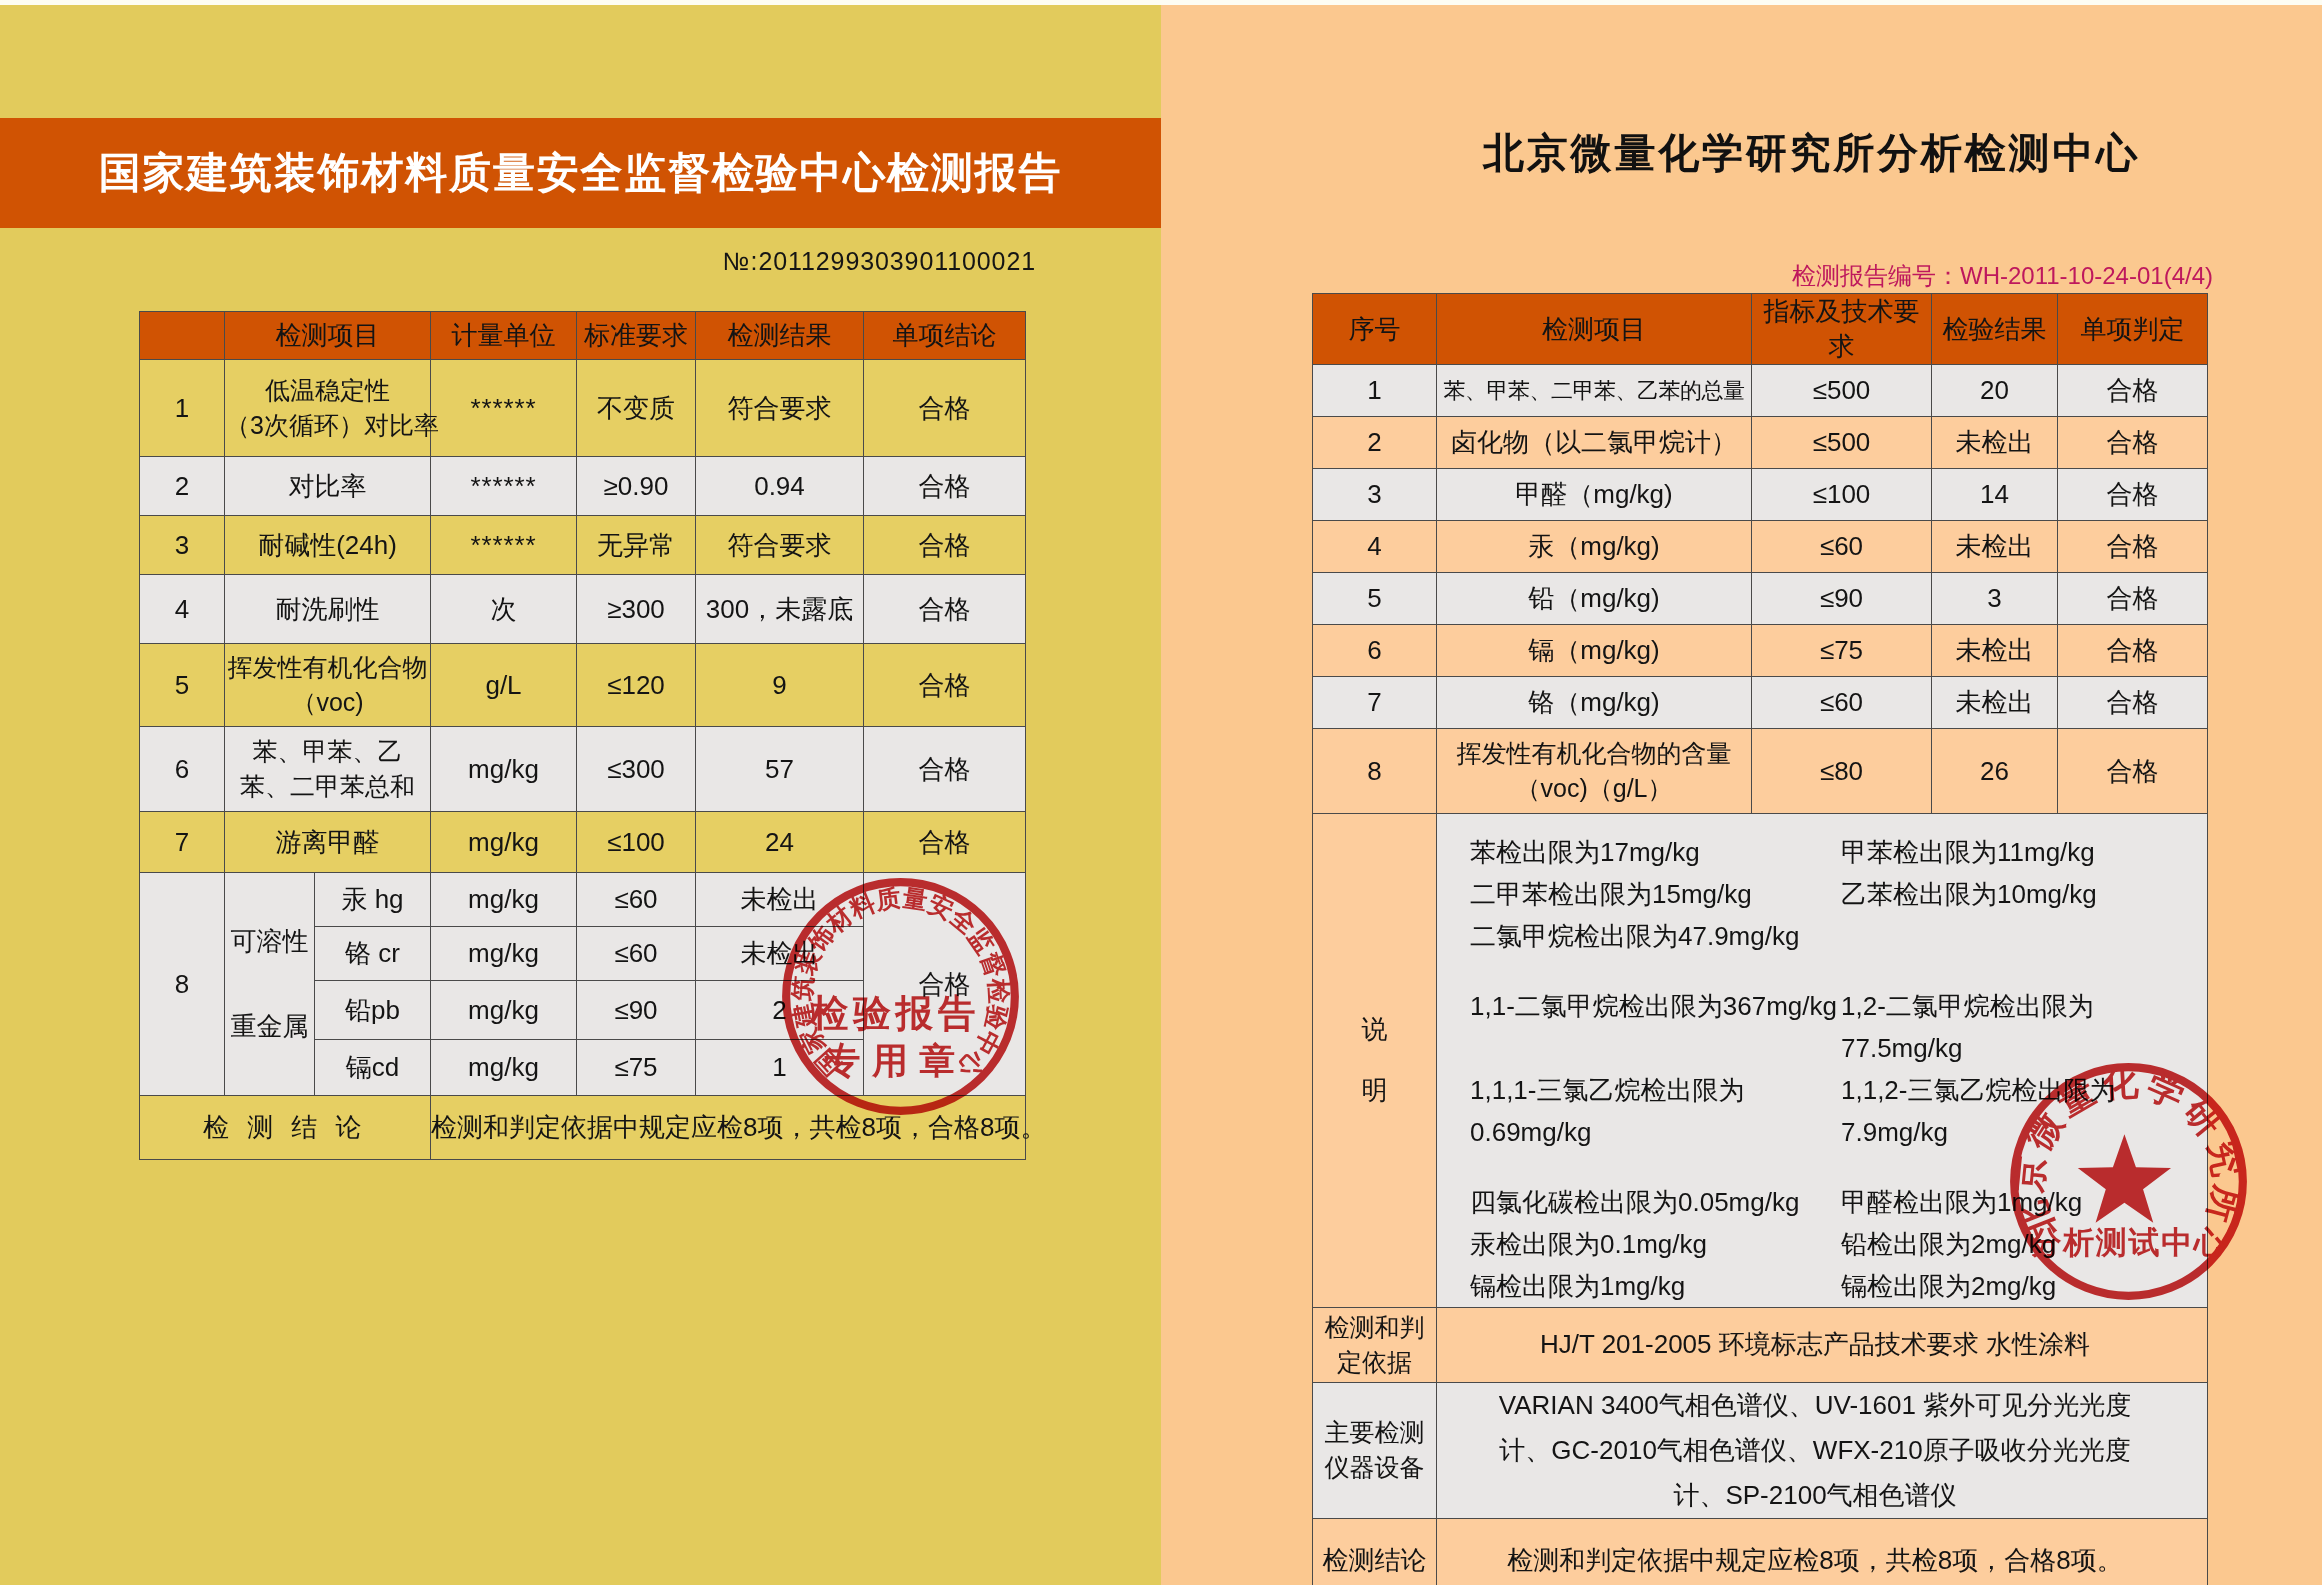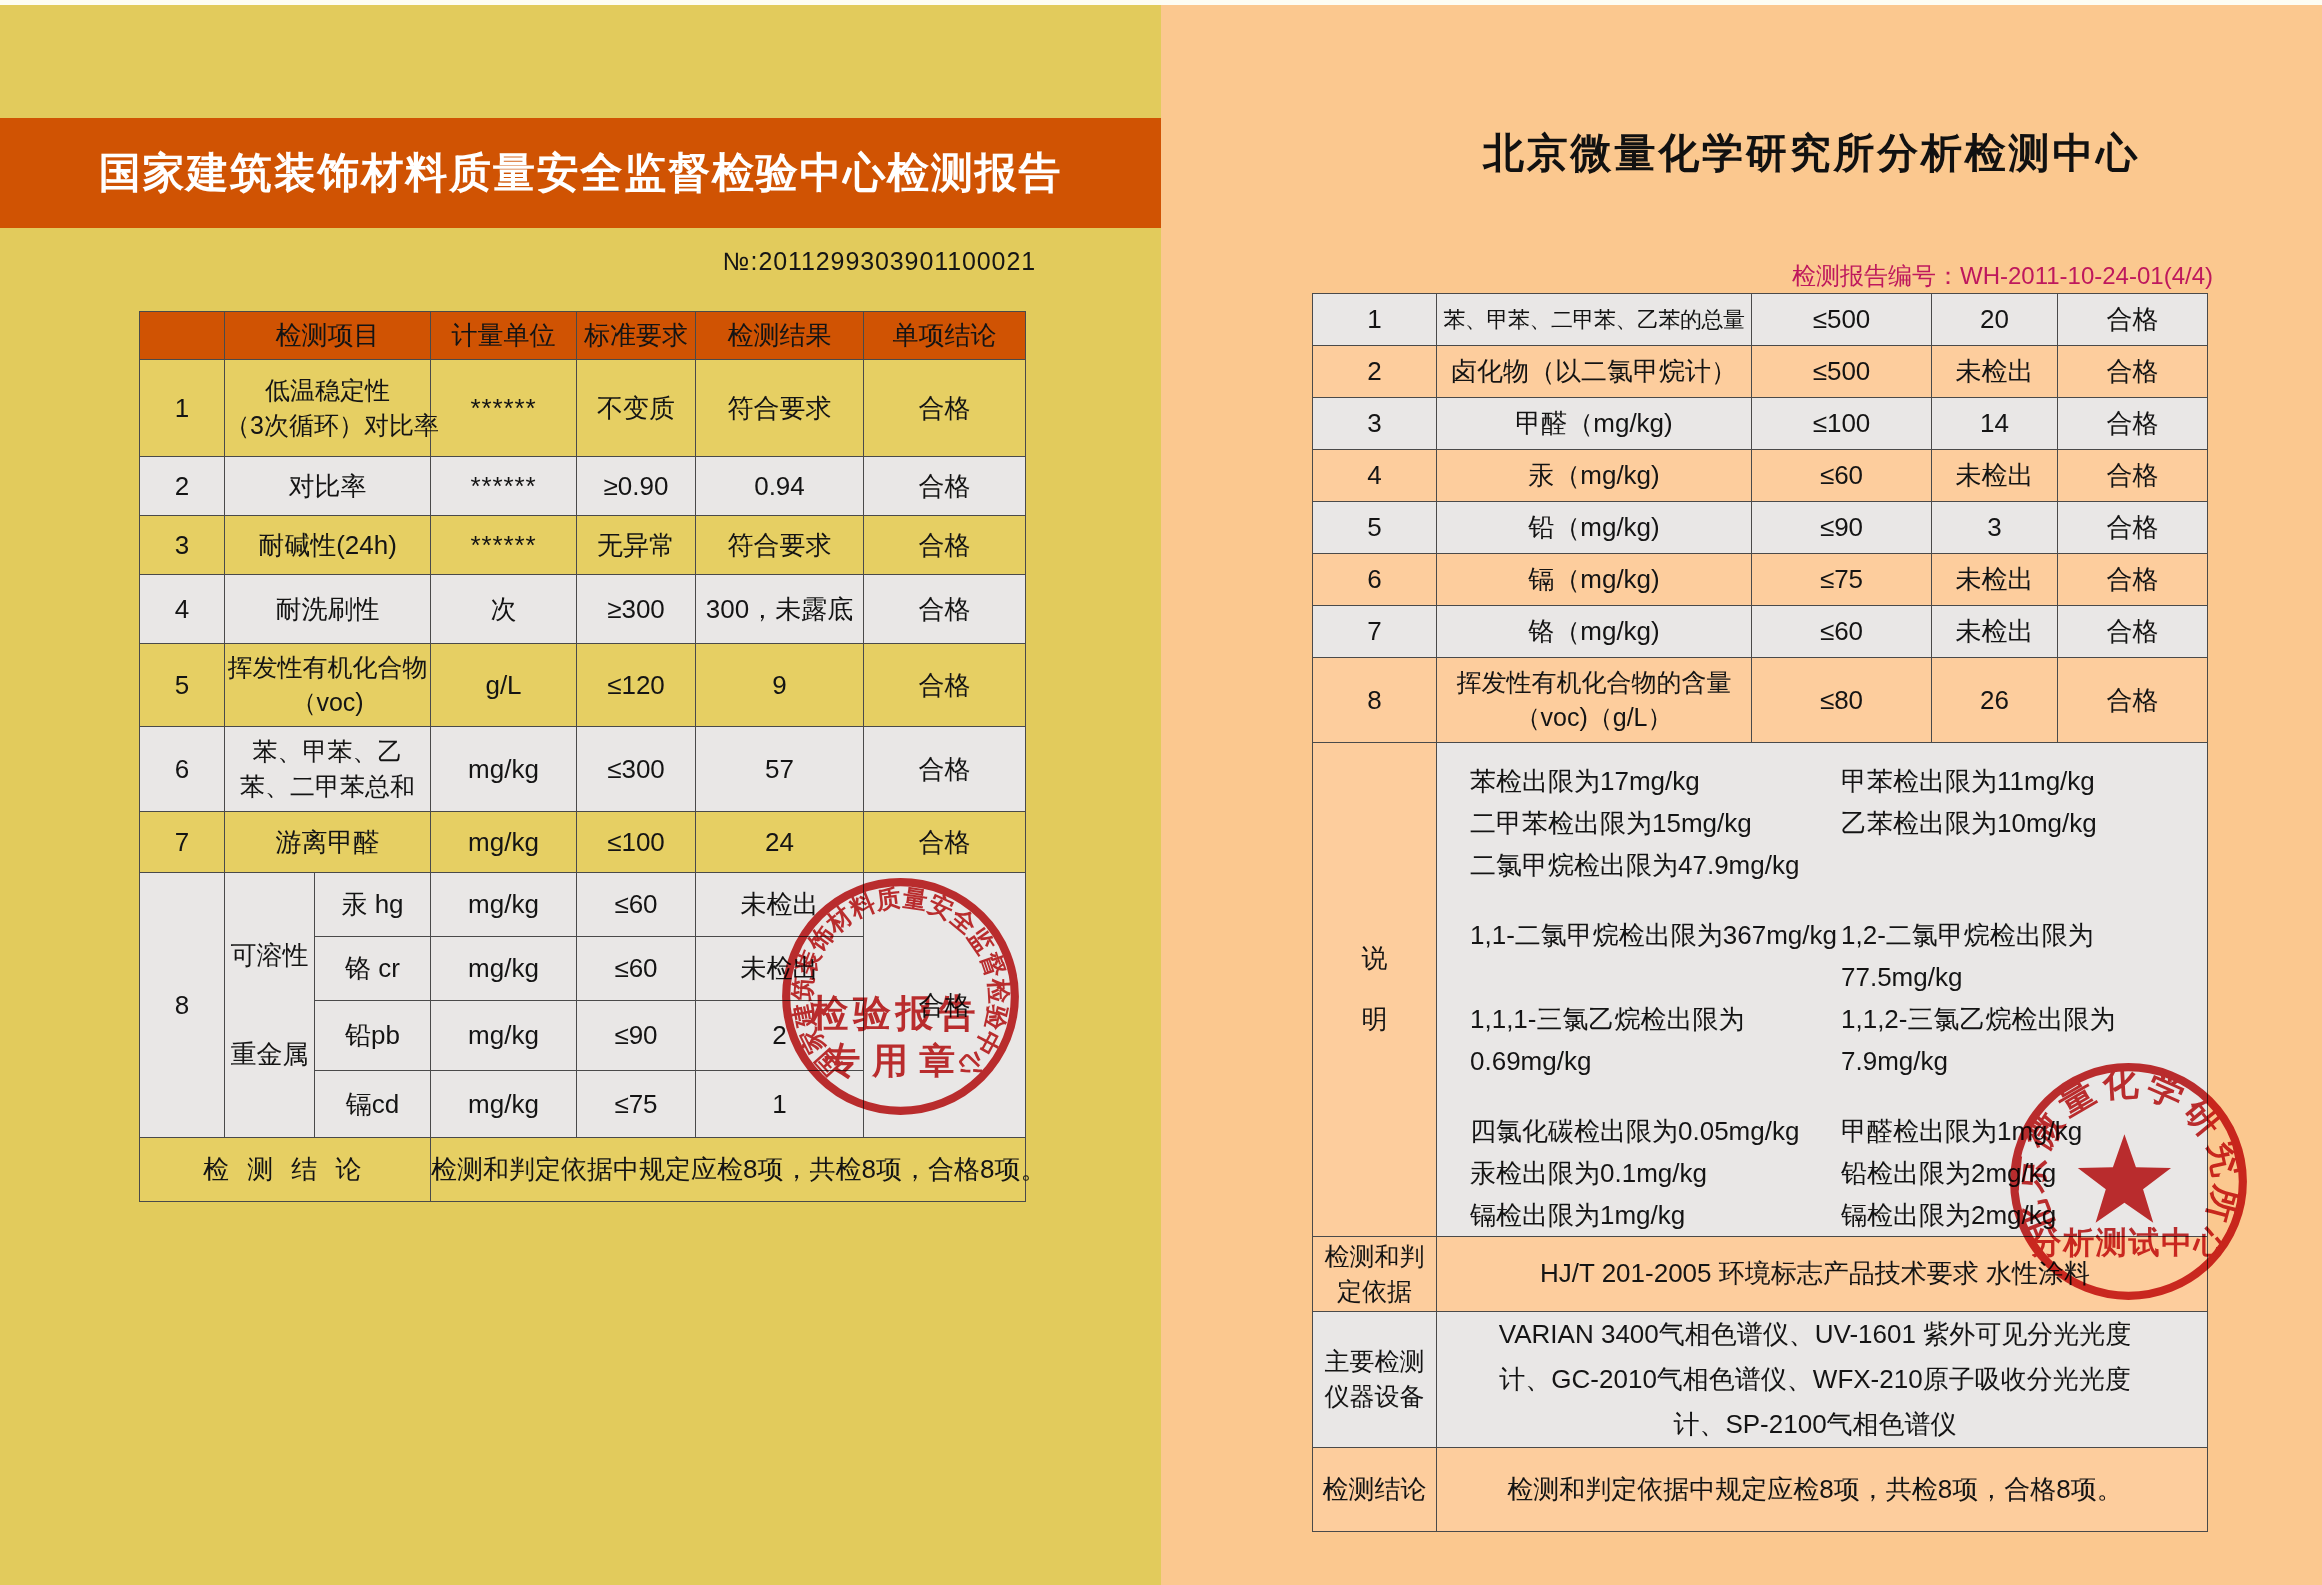--- a/index.html
+++ b/index.html
@@ -27,21 +27,21 @@
     font-size:26px;font-weight:normal;padding:0;color:#141414;
   }
   .left-table{position:absolute;top:311px;left:139px;width:886px;}
   .hdr{background:#d05303;color:#ffffff !important;font-size:27px;}
   .hdr th{color:#ffffff;}
   .row-y td{background:#e6cf63;}
   .row-g td{background:#e9e7e6;}
   .item-line{display:block;line-height:35px;font-size:25px;white-space:nowrap;}
   .stars{font-size:21px;letter-spacing:0.9px;}
   .group-cell{height:100%;}
-  .group-inner{display:flex;flex-direction:column;justify-content:space-evenly;height:264px;}
+  .group-inner{display:flex;flex-direction:column;justify-content:space-evenly;height:222px;}
   .group-inner span{font-size:26px;}
   .concl-label{letter-spacing:5.5px;font-size:27px;}
   .concl-text{font-size:24px;white-space:nowrap;}
 
   
   .r-title1{position:absolute;top:126px;left:0;width:1161px;text-align:center;}
   .r-title1 span{position:relative;left:70px;font-size:41px;font-weight:bold;letter-spacing:2.8px;}
   .r-title2{position:absolute;top:198px;left:0;width:1362px;text-align:right;}
   .r-title2 span{font-size:39px;font-weight:bold;letter-spacing:3.7px;}
   .r-report-no{position:absolute;top:260px;right:109px;font-size:24px;color:#be185d;}
@@ -215,20 +215,27 @@
 
   <table class="report right-table">
     <colgroup>
         <col style="width:124px">
         <col style="width:315px">
         <col style="width:180px">
         <col style="width:126px">
         <col style="width:150px">
       </colgroup>
     <tbody>
+        <tr class="hdr" style="height:50px">
+      <th>序号</th>
+      <th>检测项目</th>
+      <th>指标及技术要求</th>
+      <th>检验结果</th>
+      <th>单项判定</th>
+    </tr>
     <tr class="row-g" style="height:52px">
       <td>1</td>
       <td class="tight">苯、甲苯、二甲苯、乙苯的总量</td>
       <td>≤500</td>
       <td>20</td>
       <td>合格</td>
     </tr>
     <tr class="row-p" style="height:52px">
       <td>2</td>
       <td>卤化物（以二氯甲烷计）</td>

